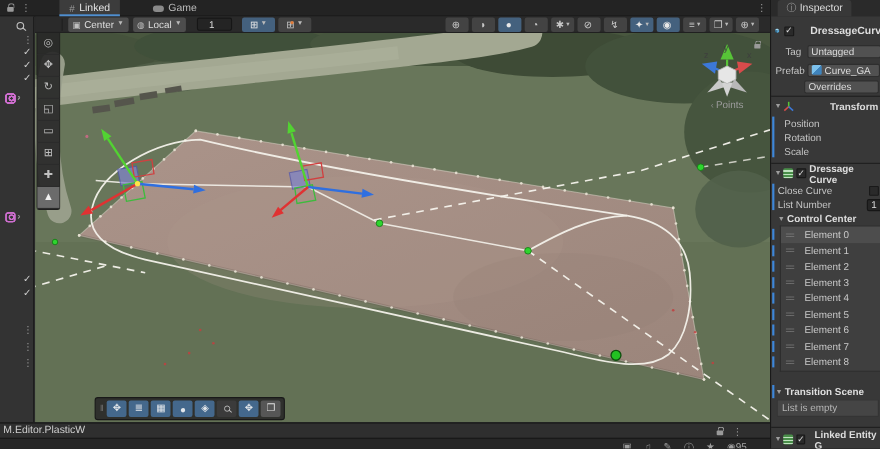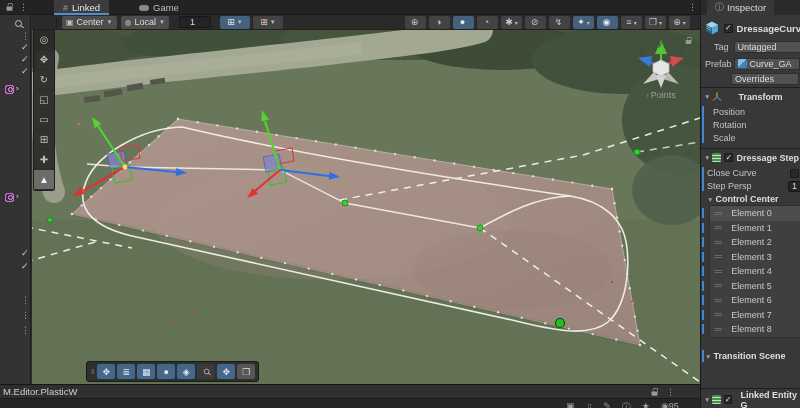--- a/index.html
+++ b/index.html
@@ -546,21 +546,21 @@
 
     <div class="row" style="top:20px;height:16px">
       <svg width="17" height="16" viewBox="0 0 17 16" style="margin-left:3px">
         <polygon points="8.5,1 15,4.5 8.5,8 2,4.5" fill="#9ad6f2"></polygon>
         <polygon points="2,4.5 8.5,8 8.5,15 2,11.5" fill="#2b5f7e"></polygon>
         <polygon points="15,4.5 8.5,8 8.5,15 15,11.5" fill="#57a8d8"></polygon>
         <line x1="3" y1="6" x2="7.5" y2="8.5" stroke="#9ad6f2" stroke-width=".7"></line>
         <line x1="3" y1="8" x2="7.5" y2="10.5" stroke="#9ad6f2" stroke-width=".7"></line>
       </svg>
       <span class="checkbox" style="margin-left:4px">✓</span>
-      <span class="hdr" style="margin-left:4px;font-size:9.5px">DressageCurv</span>
+      <span class="hdr" style="margin-left:15px;font-size:9.5px">DressageCurv</span>
     </div>
 
     <div class="row" style="top:40px;height:13px">
       <span class="lbl" style="margin-left:13px">Tag</span>
       <span class="field" style="margin-left:5px;width:68px">Untagged</span>
     </div>
 
     <div class="row" style="top:57px;height:13px">
       <span class="lbl" style="margin-left:4px">Prefab</span>
       <span class="field" style="margin-left:2px;width:66px;gap:3px">
@@ -574,49 +574,49 @@
     </div>
     <div class="compsep" style="top:87px"></div>
 
     <div class="row" style="top:90px;height:13px">
       <span class="fold">▼</span>
       <svg width="10" height="10" viewBox="0 0 10 10">
         <line x1="5" y1="5" x2="5" y2="0.5" stroke="#57c437" stroke-width="1.4"></line>
         <line x1="5" y1="5" x2="1" y2="8.5" stroke="#d84b4b" stroke-width="1.4"></line>
         <line x1="5" y1="5" x2="9" y2="8.5" stroke="#3c78d8" stroke-width="1.4"></line>
       </svg>
-      <span class="hdr" style="margin-left:16px">Transform</span>
+      <span class="hdr" style="margin-left:32px">Transform</span>
     </div>
     <div class="abs" style="left:0;top:105px;width:80px">
 
     <div class="row" style="position:relative;height:13px">
         <span class="lbl" style="margin-left:12px">Position</span>
       </div>
         <div class="row" style="position:relative;height:13px">
         <span class="lbl" style="margin-left:12px">Rotation</span>
       </div>
         <div class="row" style="position:relative;height:13px">
         <span class="lbl" style="margin-left:12px">Scale</span>
       </div>
       </div>
     <div class="overridebar" style="top:106px;height:37px"></div>
     <div class="compsep" style="top:148px"></div>
 
     <div class="row" style="top:151px;height:13px">
       <span class="fold">▼</span>
       <span class="scripticon"></span>
       <span class="checkbox" style="margin-left:3px">✓</span>
-      <span class="hdr" style="margin-left:3px">Dressage Step</span>
+      <span class="hdr" style="margin-left:3px">Dressage Curve</span>
     </div>
     <div class="row" style="top:167px;height:12px">
       <span class="lbl" style="margin-left:6px">Close Curve</span>
       <span class="checkbox" style="position:absolute;right:2px"></span>
     </div>
     <div class="row" style="top:180px;height:12px">
-      <span class="lbl" style="margin-left:6px">Step Persp</span>
+      <span class="lbl" style="margin-left:6px">List Number</span>
       <span class="numfield" style="position:absolute;right:-2px;width:15px">1</span>
     </div>
     <div class="row" style="top:193px;height:12px">
       <span class="fold" style="margin-left:6px">▼</span>
       <span class="hdr">Control Center</span>
     </div>
     <div class="elist">
 
     <div class="elrow sel">
         <span class="dragh">==</span>
@@ -666,20 +666,21 @@
         <div class="overridebar" style="top: 295px; height: 10px;"></div>
         <div class="overridebar" style="top: 309.5px; height: 10px;"></div>
         <div class="overridebar" style="top: 324px; height: 10px;"></div>
       </div>
 
     <div class="row" style="top:350px;height:12px">
       <span class="fold" style="margin-left:4px">▼</span>
       <span class="hdr">Transition Scene</span>
     </div>
     <div class="overridebar" style="top:350px;height:12px"></div>
+    <div class="emptybox">List is empty</div>
     <div class="compsep" style="top:388px"></div>
 
     <div class="row" style="top:393px;height:13px">
       <span class="fold">▼</span>
       <span class="scripticon"></span>
       <span class="checkbox" style="margin-left:3px">✓</span>
       <span class="hdr" style="margin-left:8px">Linked Entity G</span>
     </div>
   </div>
 </div>

